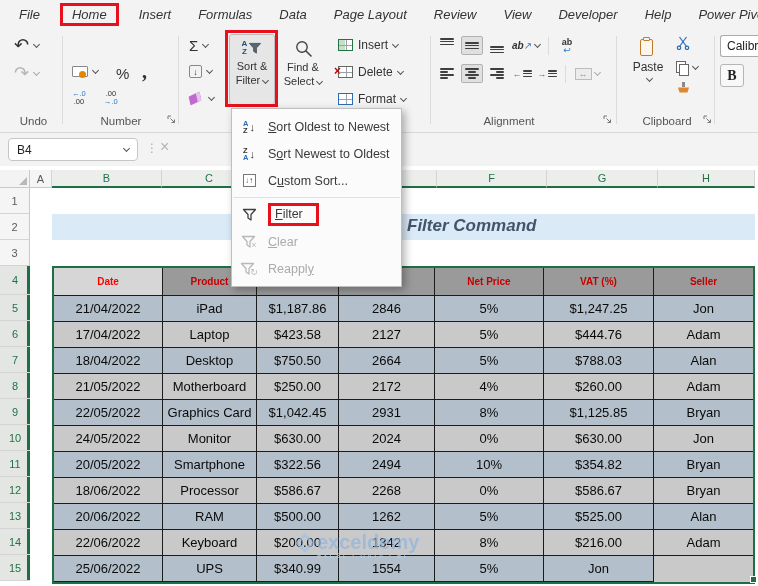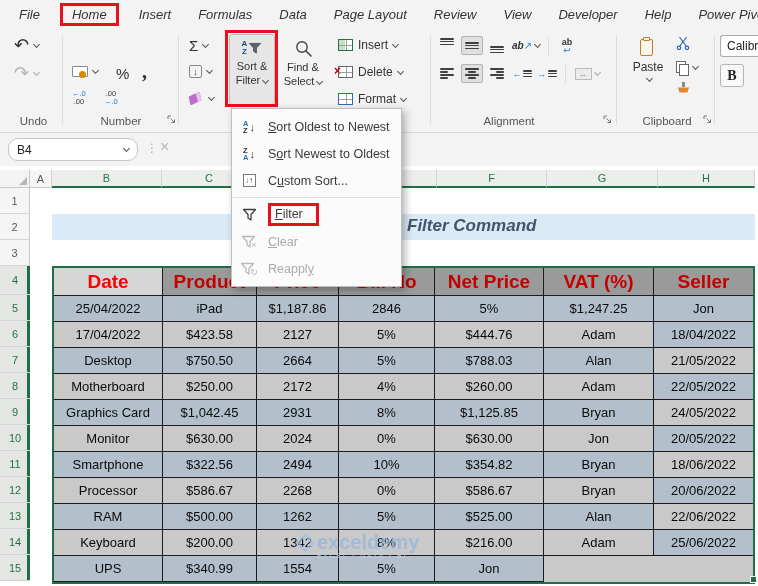--- a/index.html
+++ b/index.html
@@ -107,21 +107,21 @@
   .g-font { position:absolute; left:716px; top:0; width:42px; height:100%; }
   .fontname { position:absolute; left:4px; top:7px; width:44px; height:22px; background:#fff; border:1px solid #ababab;
               border-radius:3px 0 0 3px; border-right:none; font-size:12px; color:#222; display:flex; align-items:center; padding-left:6px; overflow:hidden; }
   .boldbtn { position:absolute; left:4px; top:36px; width:24px; height:23px; border:1px solid #b5b5b5; border-radius:3px;
              background:#f8f8f8; font-family:"Liberation Serif",serif; font-weight:bold; font-size:14px; color:#222;
              display:flex; align-items:center; justify-content:center; }
 
   
   .fxbar { position:absolute; top:133px; left:0; width:758px; height:33px; background:#f3f3f3; }
   .namebox { position:absolute; left:8px; top:5px; width:130px; height:23px; background:#fff; border:1px solid #c6c6c6;
-             border-radius:10px; font-size:12px; color:#222; display:flex; align-items:center; padding:0 8px; }
+             border-radius:4px; font-size:12px; color:#222; display:flex; align-items:center; padding:0 8px; }
   .namebox .chev { margin-left:auto; }
   .fxdots { position:absolute; left:146px; top:8px; color:#b0b0b0; font-size:12px; }
   .fxcancel { position:absolute; left:160px; top:5px; color:#b5b5b5; font-size:16px; }
 
   
   .sheet { position:absolute; top:170px; left:0; width:758px; height:416px; background:#fff; }
   .corner { position:absolute; left:0; top:0; width:30px; height:18px; background:#f3f3f3;
             border-right:1px solid #c9c9c9; border-bottom:1px solid #c9c9c9; }
   .corner::after { content:""; position:absolute; right:2px; bottom:2px; width:0; height:0;
                    border-left:8px solid transparent; border-bottom:8px solid #b8b8b8; }
@@ -136,21 +136,21 @@
 
   .title-band { position:absolute; left:52px; top:44px; width:703px; height:26px; background:#dbeaf7; }
   .title-band span { position:absolute; left:355px; top:2px; font-size:17px; font-weight:bold; font-style:italic; color:#44546a; }
 
   .xl-table { position:absolute; left:52px; top:96px; width:703px; border:2.5px solid #1e7044;
               display:grid; grid-template-columns:109px 94px 82px 96px 109px 110px 1fr;
               grid-template-rows:28px repeat(11,26px); background:#c9c9c9; }
   .cell { border-right:1px solid #1c1c1c; border-bottom:1px solid #1c1c1c; display:flex; align-items:center;
           justify-content:center; font-size:13px; color:#0a0a0a; overflow:hidden; }
   .cell:nth-child(7n) { border-right:none; }
-  .cell.hdr { background:#9a9a9a; color:#c40000; font-weight:bold; font-size:19px; }
+  .cell.hdr { background:#9a9a9a; color:#c40000; font-weight:bold; font-size:10px; }
   .cell.hdr.active { background:#d6d6d6; color:#ff0000; }
   .cell.rowA { background:#b3c0cc; }
   .cell.rowB { background:#c9c9c9; }
   .fill-handle { position:absolute; left:750px; top:406px; width:7px; height:7px; background:#1e7044; border:1px solid #fff; }
 
   .watermark { position:absolute; left:298px; top:362px; display:flex; gap:5px; align-items:flex-start;
                opacity:0.7; pointer-events:none; z-index:5; }
   .wm-logo { width:14px; height:14px; border:3px solid #9fc1e4; transform:rotate(45deg); margin-top:4px; }
   .wm-name { font-size:20px; font-weight:bold; color:#8fb4dd; line-height:20px; }
   .wm-tag  { font-size:6.5px; letter-spacing:2px; color:#b8cfe8; font-weight:bold; }
@@ -486,28 +486,29 @@
     </div>
 
     <div class="xl-table" id="xltable">
         <div class="cell hdr active">Date</div>
         <div class="cell hdr">Product</div>
         <div class="cell hdr">Price</div>
         <div class="cell hdr">Bill No</div>
         <div class="cell hdr">Net Price</div>
         <div class="cell hdr">VAT (%)</div>
         <div class="cell hdr">Seller</div>
-        <div class="cell rowA">25/04/2022</div>
+        <div class="cell rowA">21/04/2022</div>
         <div class="cell rowA">iPad</div>
         <div class="cell rowA">$1,187.86</div>
         <div class="cell rowA">2846</div>
         <div class="cell rowA">5%</div>
         <div class="cell rowA">$1,247.25</div>
         <div class="cell rowA">Jon</div>
         <div class="cell rowB">17/04/2022</div>
+        <div class="cell rowB">Laptop</div>
         <div class="cell rowB">$423.58</div>
         <div class="cell rowB">2127</div>
         <div class="cell rowB">5%</div>
         <div class="cell rowB">$444.76</div>
         <div class="cell rowB">Adam</div>
         <div class="cell rowA">18/04/2022</div>
         <div class="cell rowA">Desktop</div>
         <div class="cell rowA">$750.50</div>
         <div class="cell rowA">2664</div>
         <div class="cell rowA">5%</div>

